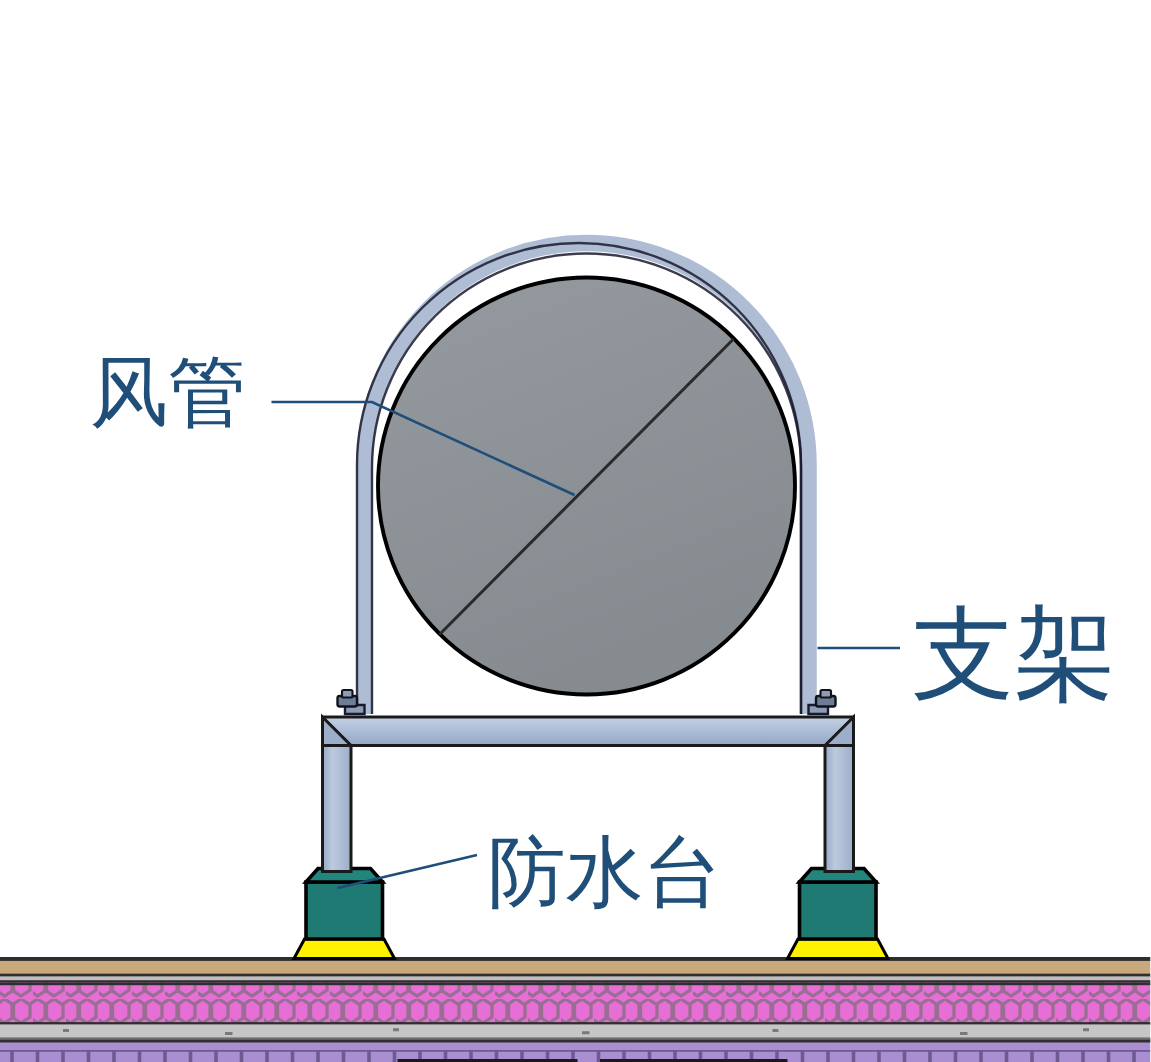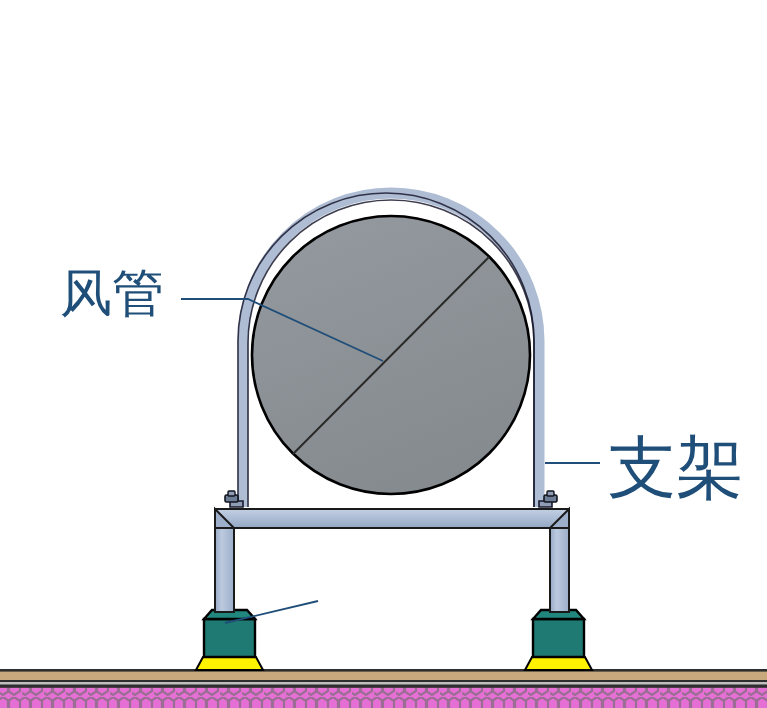--- a/index.html
+++ b/index.html
@@ -1,18 +1,18 @@
 <!DOCTYPE html>
 <html><head>
 <meta charset="utf-8">
 <style>
   html,body{margin:0;padding:0;background:#ffffff;}
   body{width:767px;height:708px;position:relative;overflow:hidden;
        font-family:"Liberation Serif","DejaVu Serif",serif;}
-  #stage{position:absolute;left:0;top:0;width:767px;height:572px;margin-top:31px;}
+  #stage{position:absolute;left:0;top:0;width:767px;height:572px;}
   .lbl{position:absolute;color:#1F4E79;white-space:nowrap;line-height:1;
        font-family:"DejaVu Sans","Liberation Sans",sans-serif;}
   #label-fengguan{left:60px;top:236px;font-size:52px;}
   #label-zhijia{left:608px;top:403px;font-size:68px;}
   #label-fangshuitai{left:325px;top:556px;font-size:52px;}
   svg{display:block;}
 </style>
 </head>
 <body>
 
@@ -166,14 +166,15 @@
     <path d="M 545 432 L 600 432" stroke="#1F4E79" stroke-width="1.8" fill="none"></path>
 
     <path d="M 225 592 L 318 570" stroke="#1F4E79" stroke-width="1.8" fill="none"></path>
 
   </svg>
 
   <div class="lbl" id="label-fengguan">风管</div>
 
   <div class="lbl" id="label-zhijia">支架</div>
 
+  <div class="lbl" id="label-fangshuitai">防水台</div>
 
 </div>
 
 </body></html>

